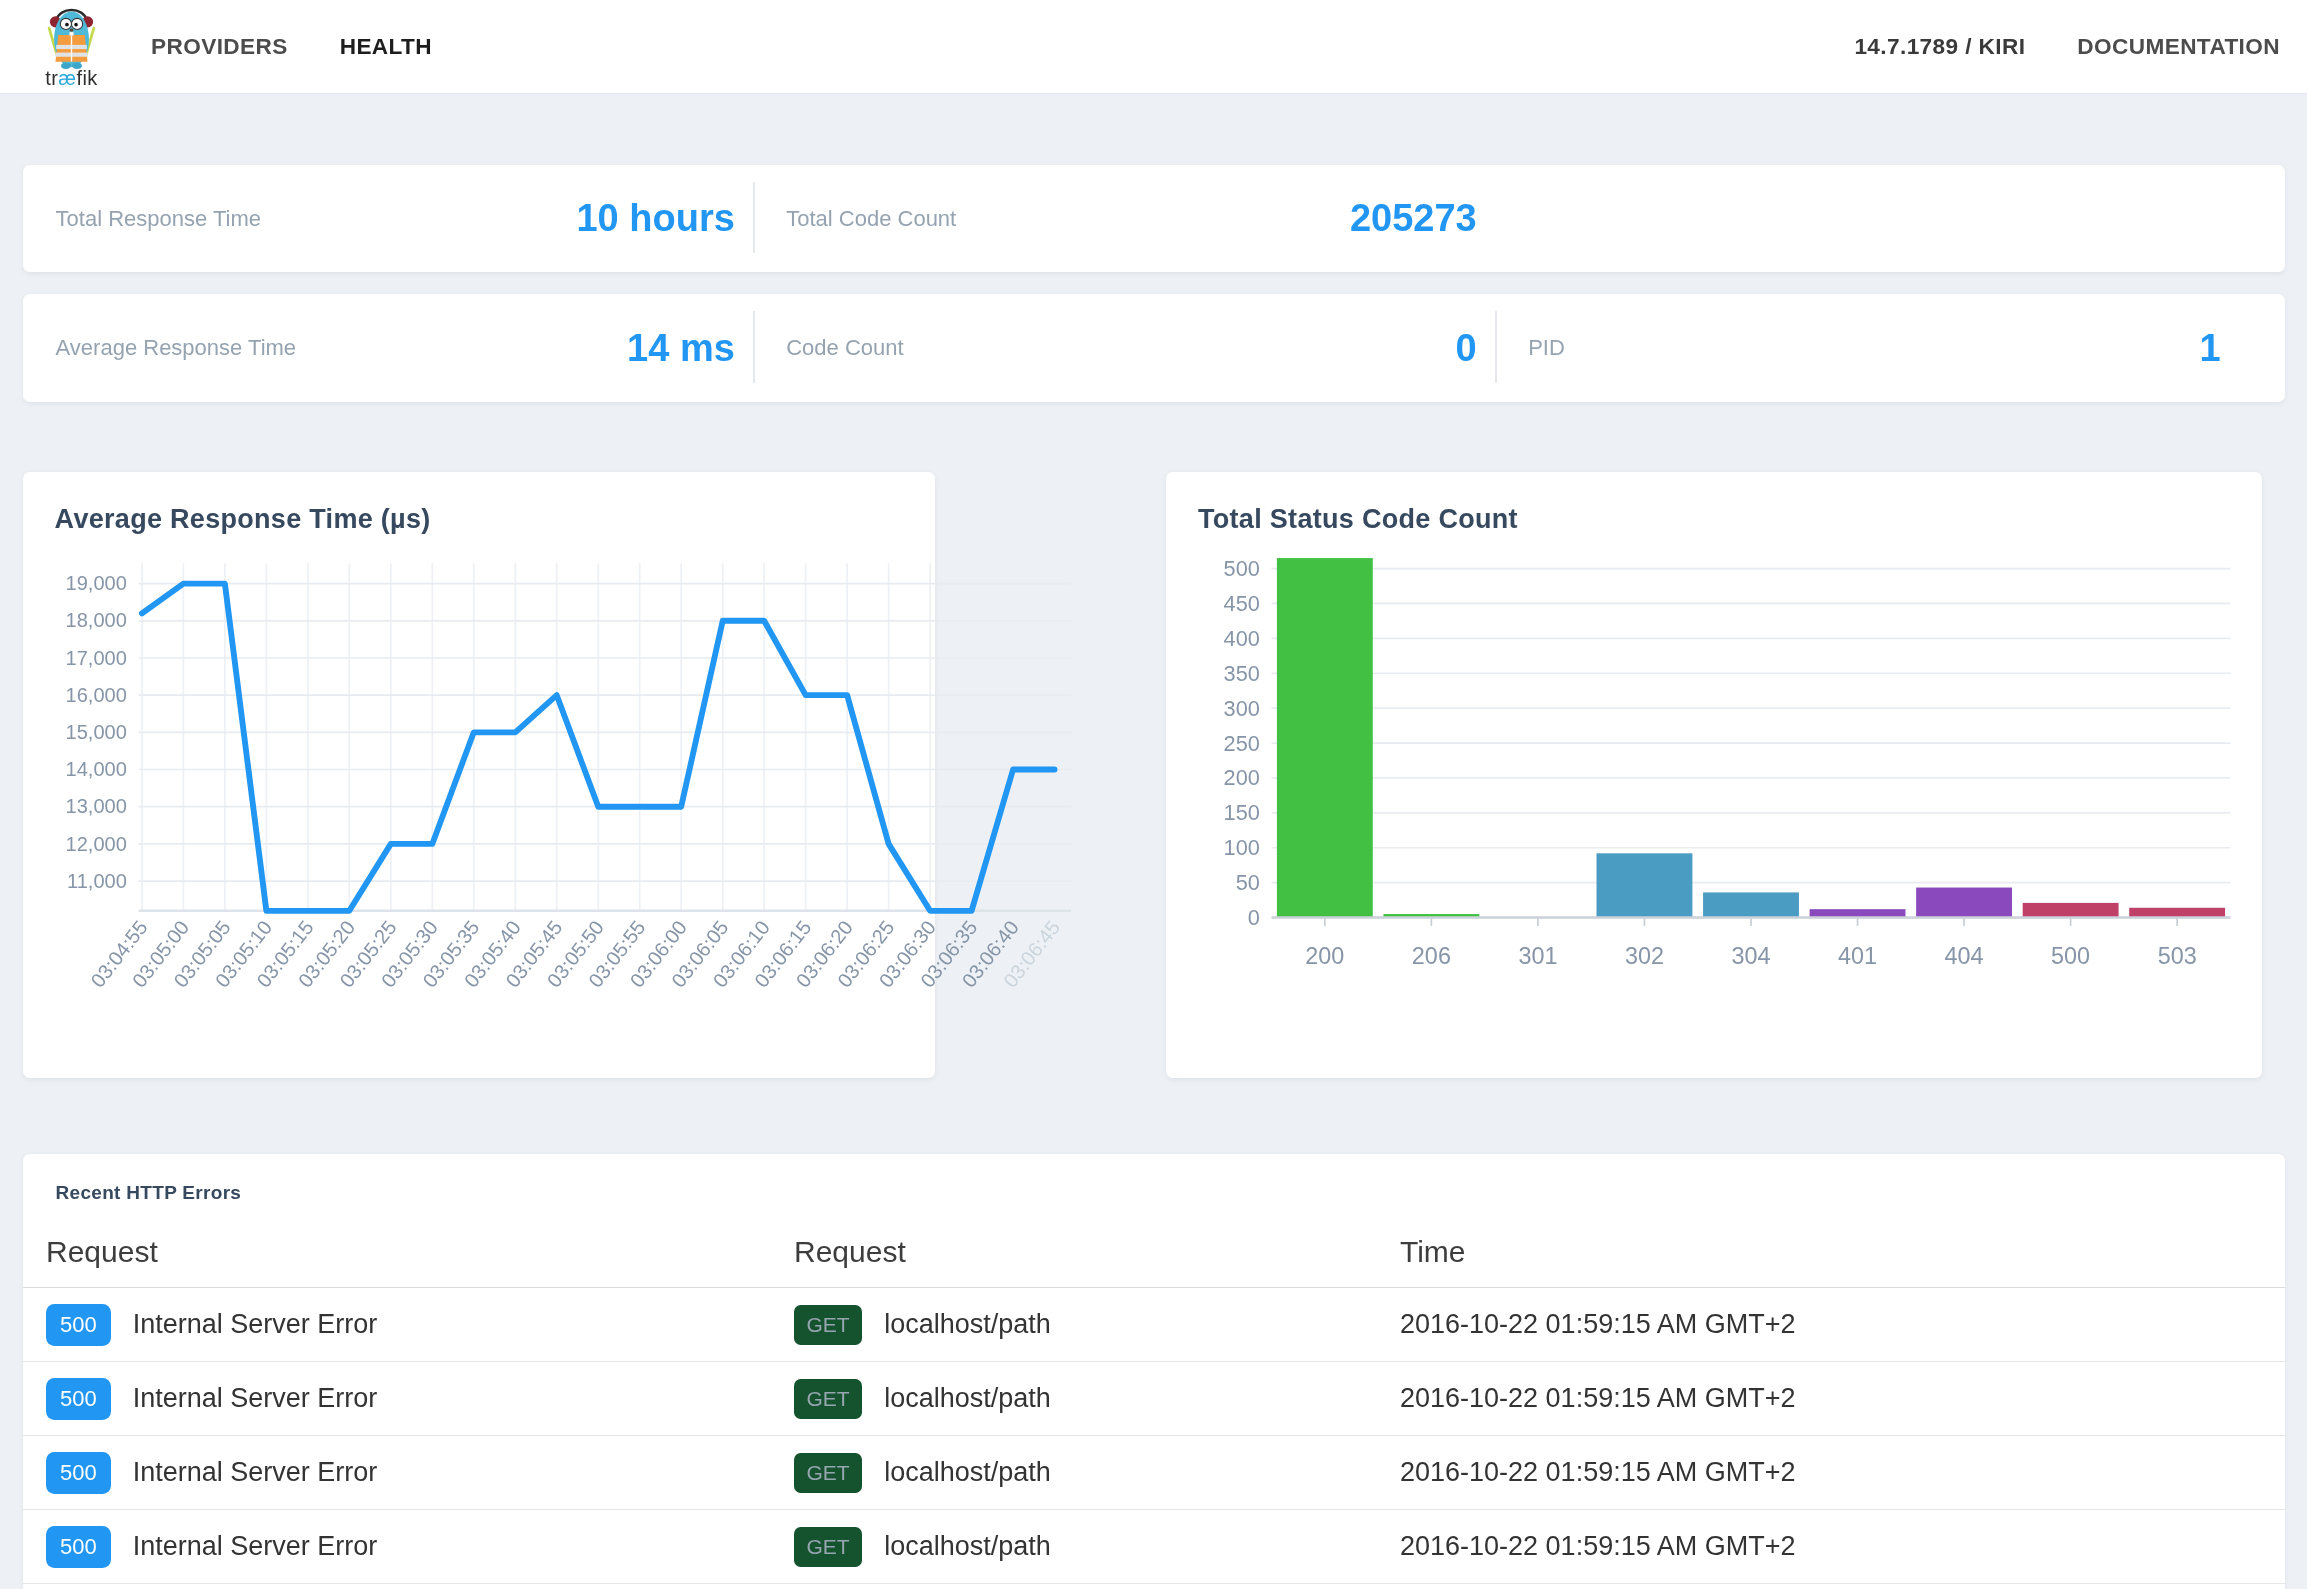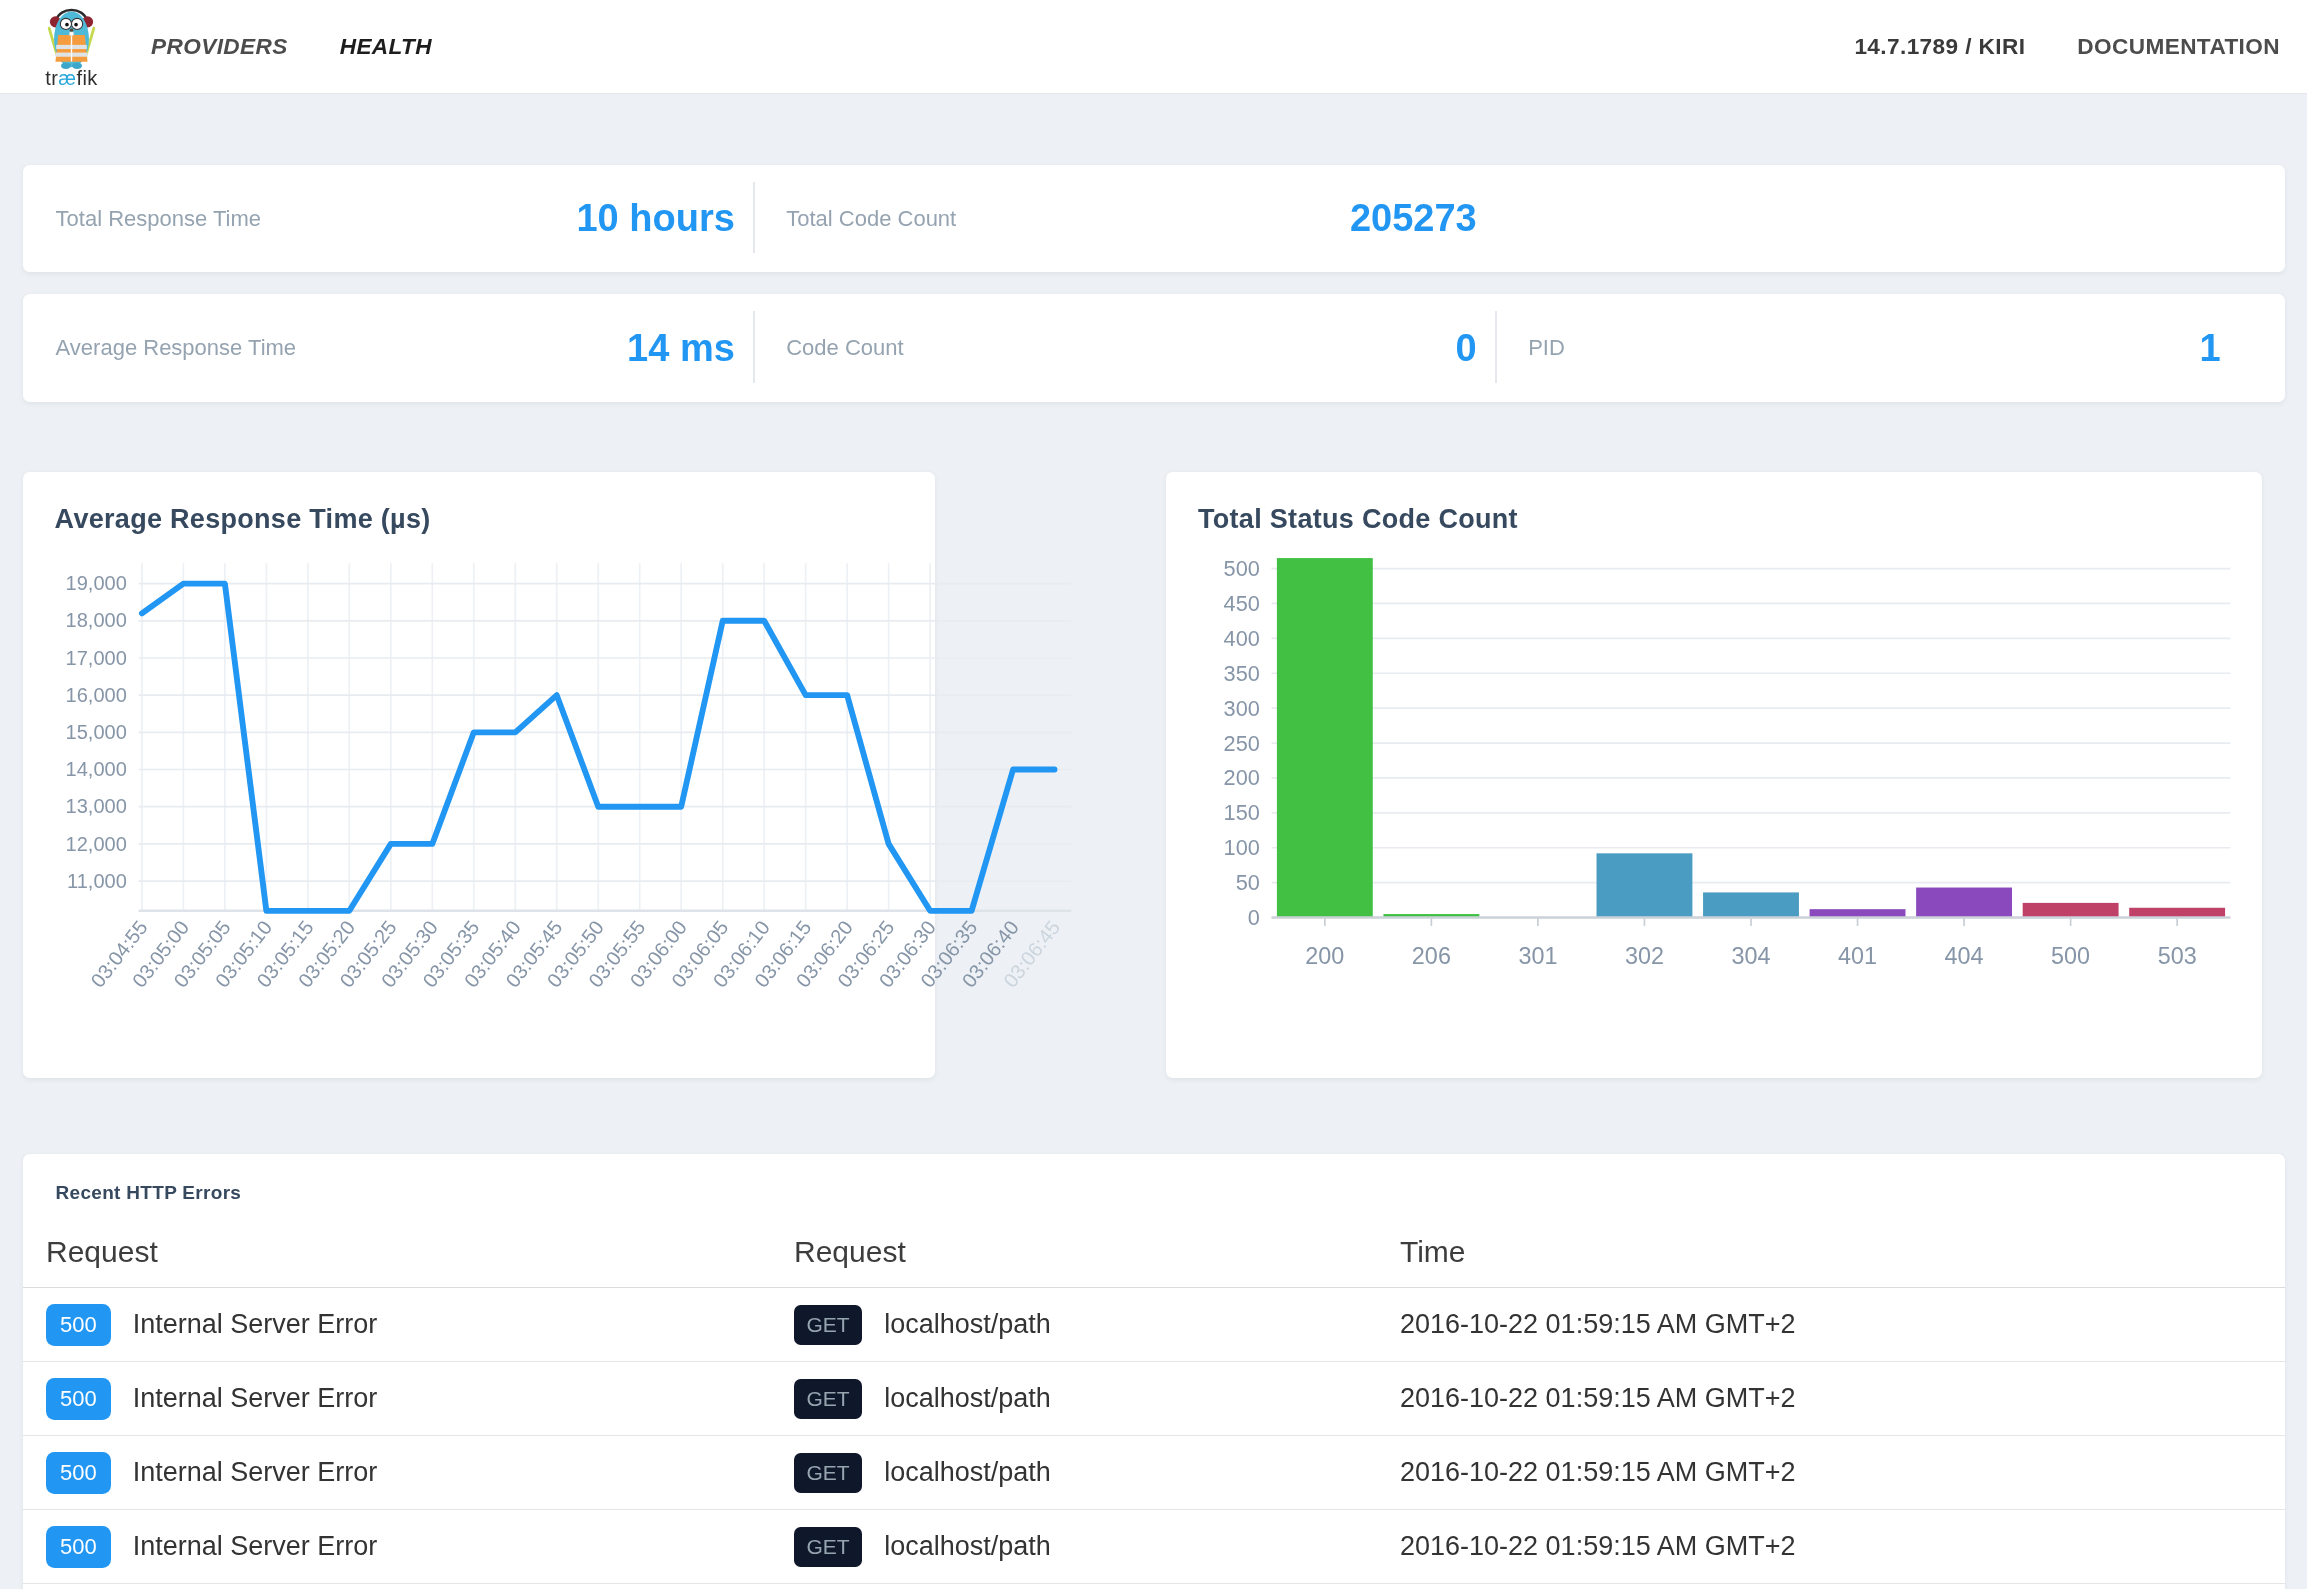--- a/index.html
+++ b/index.html
@@ -5,21 +5,21 @@
   html,body{margin:0;padding:0;}
   body{background:#edf1f5;font-family:"Liberation Sans",sans-serif;}
   .page{position:relative;width:2307px;height:1590px;background:#edf1f5;overflow:hidden;}
 
   
   .nav{position:absolute;top:0;left:0;width:2307px;height:94px;background:#fff;
        border-bottom:0.8px solid #e3e7ea;display:flex;align-items:center;box-sizing:border-box;}
   .logo{margin-left:22px;width:99px;display:flex;flex-direction:column;align-items:center;}
   .logo-text{font-size:20px;color:#2e2e2e;margin-top:-3.3px;letter-spacing:0.4px;}
   .logo-text .ae{color:#2ba9dd;}
-  .nav-left{display:flex;align-items:center;gap:52px;margin-left:30px;font-style:italic;}
+  .nav-left{display:flex;align-items:center;gap:52px;margin-left:30px;}
   .nav-item{font-size:22.6px;font-weight:bold;color:#4c4c4c;letter-spacing:0.4px;cursor:pointer;text-decoration:none;}
   .nav-item.active{color:#1d1d1d;}
   .nav-right{margin-left:auto;display:flex;align-items:center;gap:52px;margin-right:27px;}
   .nav-version{font-size:22.6px;font-weight:bold;color:#3a3a3a;letter-spacing:0.4px;}
 
   
   .card{position:absolute;background:#fff;border-radius:6.7px;box-shadow:0 1.7px 5px rgba(40,60,80,.07);
         box-sizing:border-box;}
   #stat-card-1{left:22.6px;top:165px;width:2262px;height:107px;display:flex;}
   #stat-card-2{left:22.6px;top:294px;width:2262px;height:108px;display:flex;}
@@ -42,21 +42,21 @@
   #table-card{left:22.6px;top:1154px;width:2262px;height:456px;padding:28px 0 0 0;}
   .table-title{font-size:19px;font-weight:bold;color:#36495e;margin-left:33px;letter-spacing:0.3px;}
   .thead{display:flex;align-items:center;height:70px;margin-top:13.4px;border-bottom:1.7px solid #d9dcdf;}
   .th{font-size:30px;color:#3d3d3d;box-sizing:border-box;padding-left:23.4px;}
   .col1{flex:0 0 748px;}
   .col2{flex:0 0 606px;}
   .col3{flex:1 1 auto;}
   .trow{display:flex;align-items:center;height:73px;border-bottom:1.7px solid #e5e6e7;}
   .td{display:flex;align-items:center;box-sizing:border-box;padding-left:23.4px;font-size:27px;color:#333;}
   .badge-status{background:#2196f3;color:#fff;border-radius:8.4px;font-size:22px;padding:8.4px 14px;margin-right:22px;}
-  .badge-method{background:#0f172a;color:#97a5b0;border-radius:6.7px;font-size:21px;padding:8.4px 12.5px;margin-right:22px;}
+  .badge-method{background:#14532d;color:#97a5b0;border-radius:6.7px;font-size:21px;padding:8.4px 12.5px;margin-right:22px;}
 </style>
 </head>
 <body>
 
 <div class="page">
 
   <header class="nav">
     <div class="logo">
       <svg width="65" height="67" viewBox="0 0 90 96">
 

